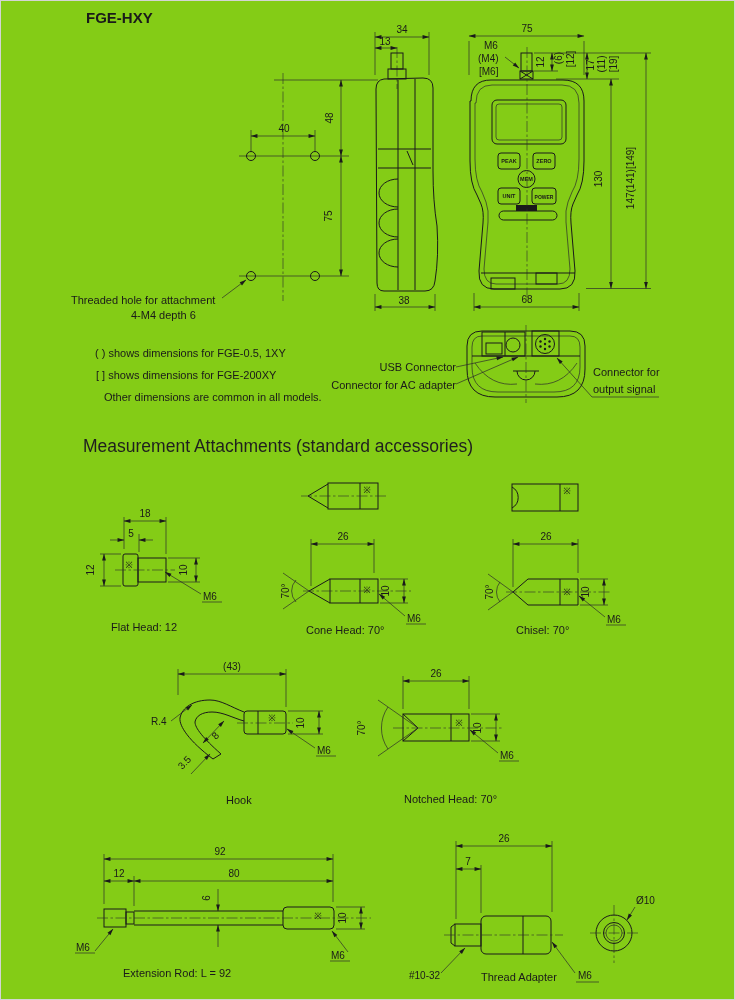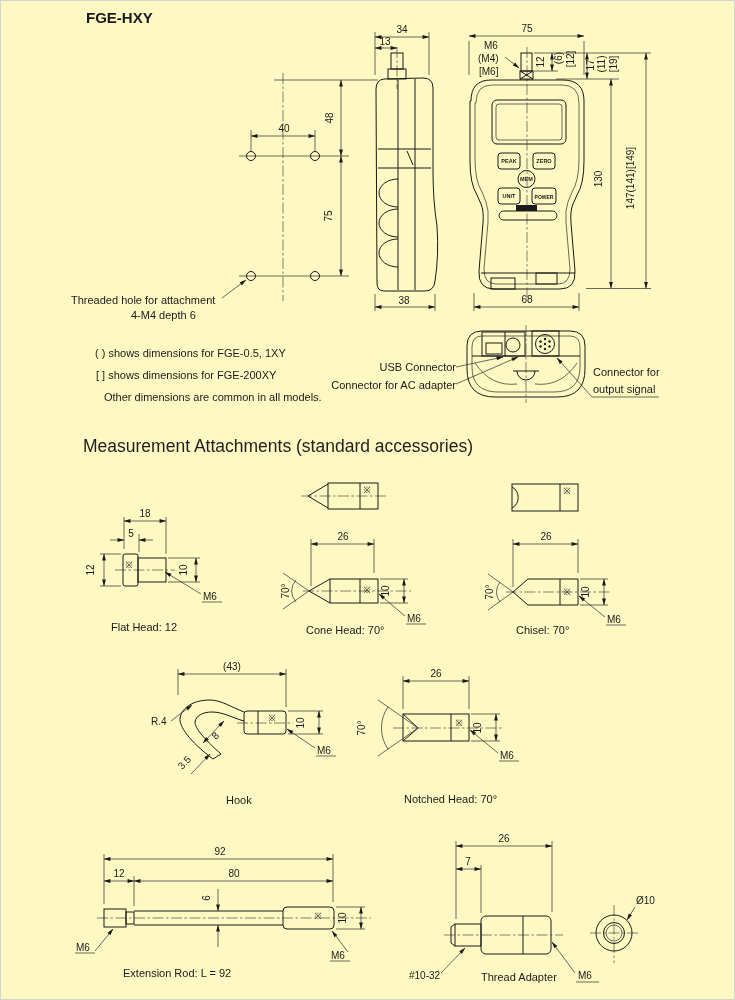--- a/index.html
+++ b/index.html
@@ -1,16 +1,16 @@
 <!DOCTYPE html>
 <html><head>
 <meta charset="utf-8">
 <style>
   html,body{margin:0;padding:0;background:#ffffff;}
-  .page{width:735px;height:1000px;position:relative;background:#fef9c3;
+  .page{width:735px;height:1000px;position:relative;background:#84cc16;
         border:1px solid #d4d4d4;box-sizing:border-box;overflow:hidden;
         font-family:"Liberation Sans",sans-serif;}
   svg{position:absolute;left:0;top:0;}
   .ln{stroke:#1a1a1a;stroke-width:1;fill:none;}
   .thin{stroke:#2b2b2b;stroke-width:.7;fill:none;}
   .cl{stroke:#2b2b2b;stroke-width:.6;fill:none;stroke-dasharray:11 2.5 2.5 2.5;}
   .fillb{fill:#1a1a1a;stroke:none;}
   text{fill:#1a1a1a;font-family:"Liberation Sans",sans-serif;}
   .t10{font-size:10px;}
   .t11{font-size:11px;}

